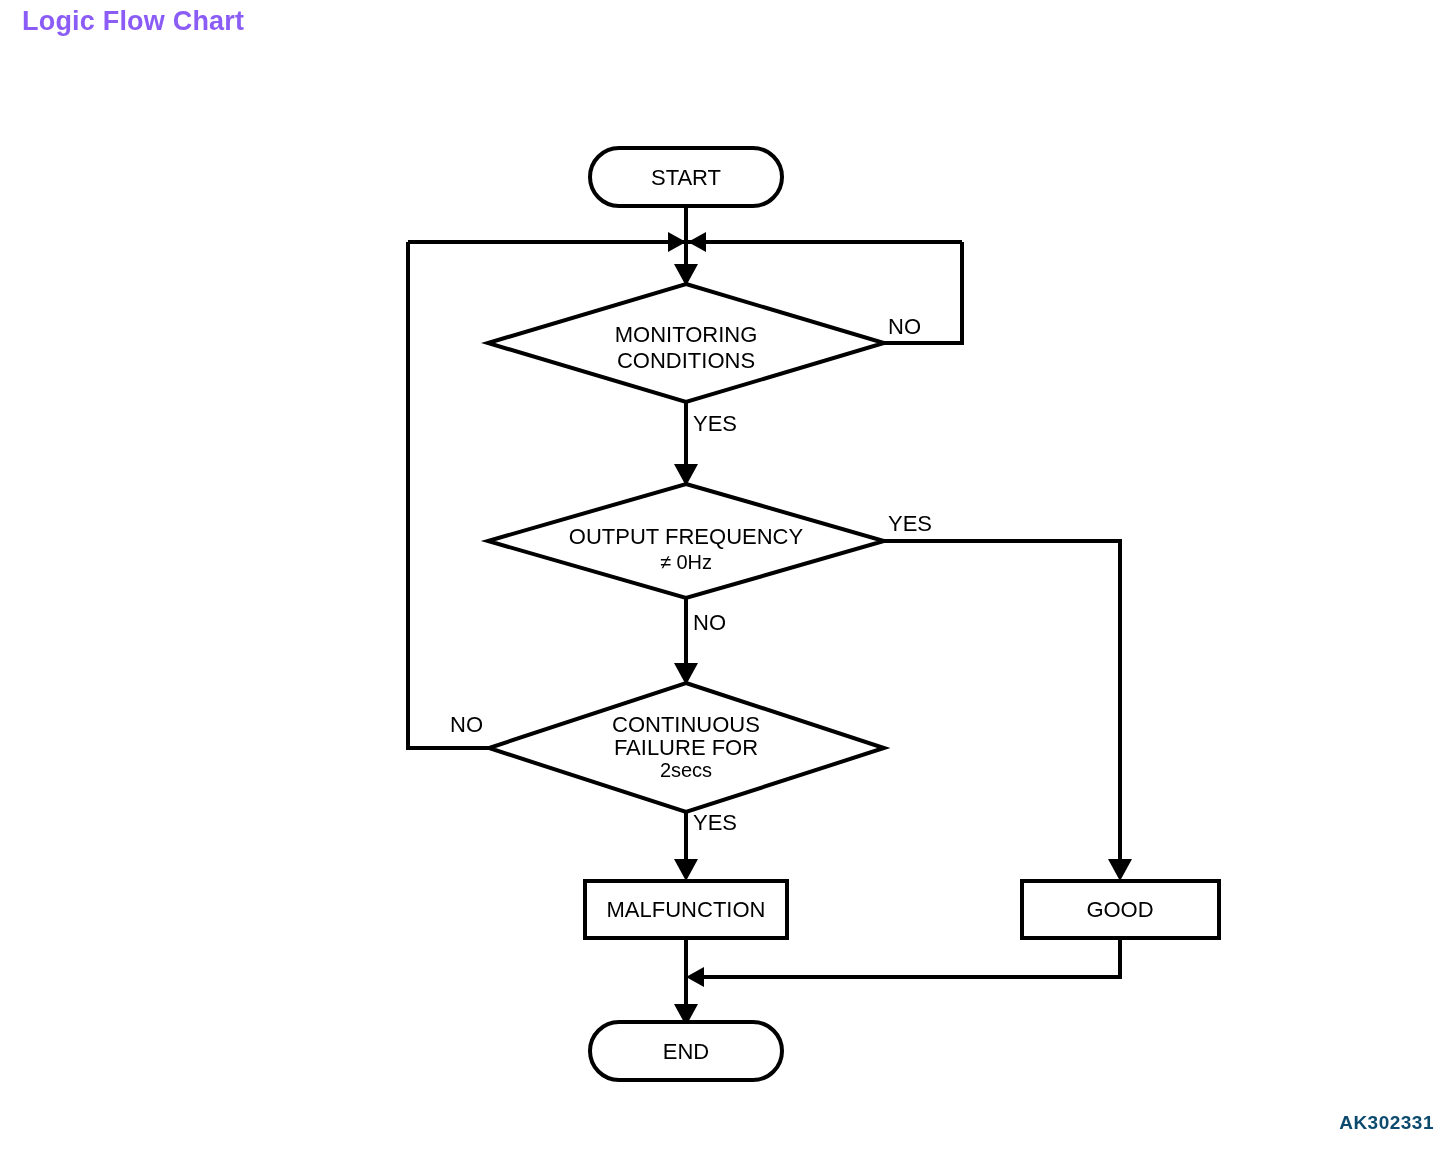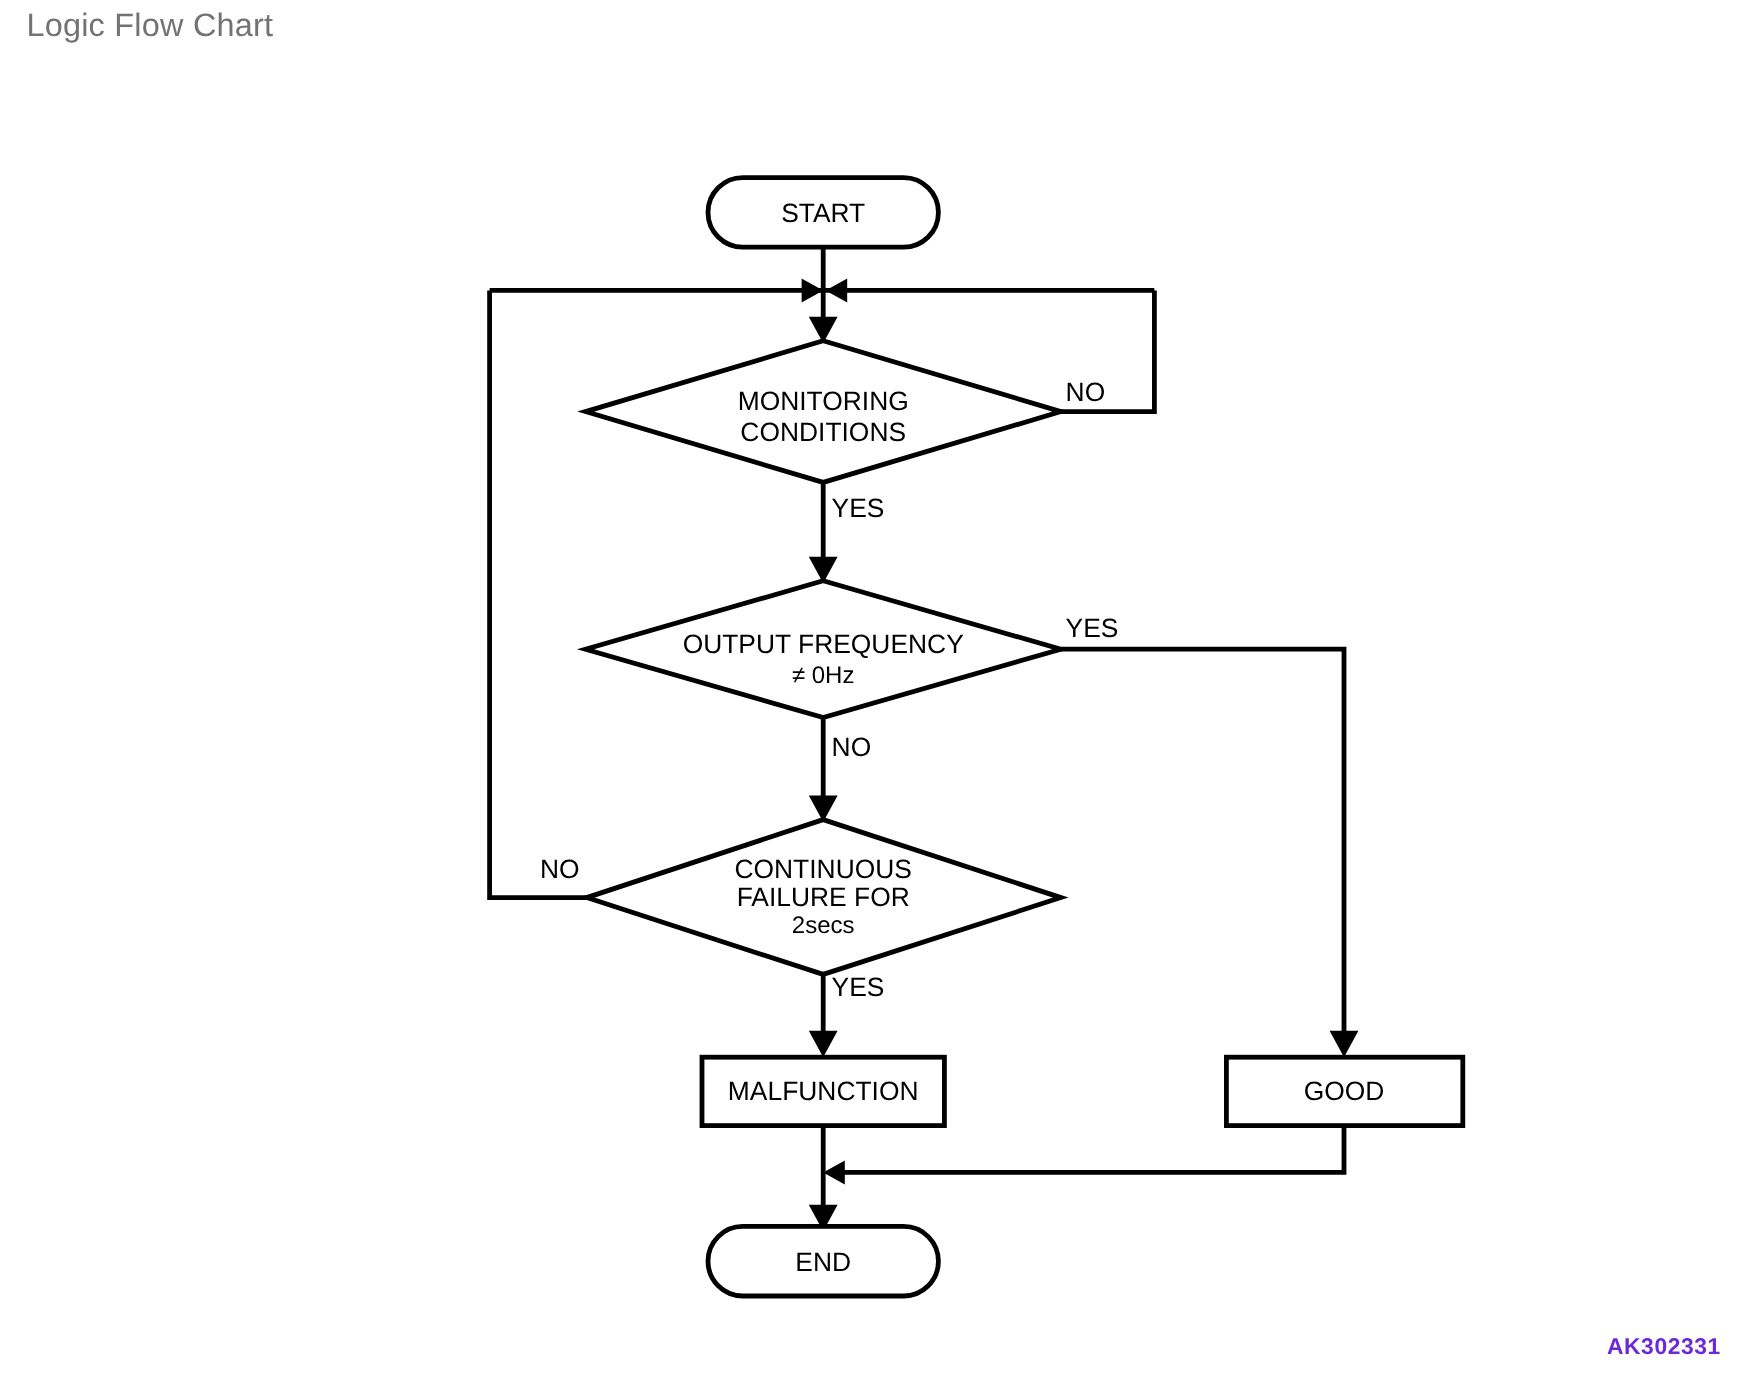--- a/index.html
+++ b/index.html
@@ -13,33 +13,33 @@
     position: relative;
     font-family: "Liberation Sans", sans-serif;
     color: #000000;
     overflow: hidden;
   }
   #page-title {
     position: absolute;
     left: 22px;
     top: 6px;
     font-size: 27px;
-    font-weight: normal;
+    font-weight: bold;
     letter-spacing: 0.2px;
-    color: #737373;
+    color: #8b5cf6;
     white-space: nowrap;
   }
   #figure-id {
     position: absolute;
     right: 22px;
     top: 1112px;
     font-size: 19px;
     font-weight: bold;
     letter-spacing: 0.5px;
-    color: #6d28d9;
+    color: #0c4a6e;
     white-space: nowrap;
   }
   #flow-svg {
     position: absolute;
     left: 0;
     top: 0;
     width: 1456px;
     height: 1154px;
   }
   .node-shape {

